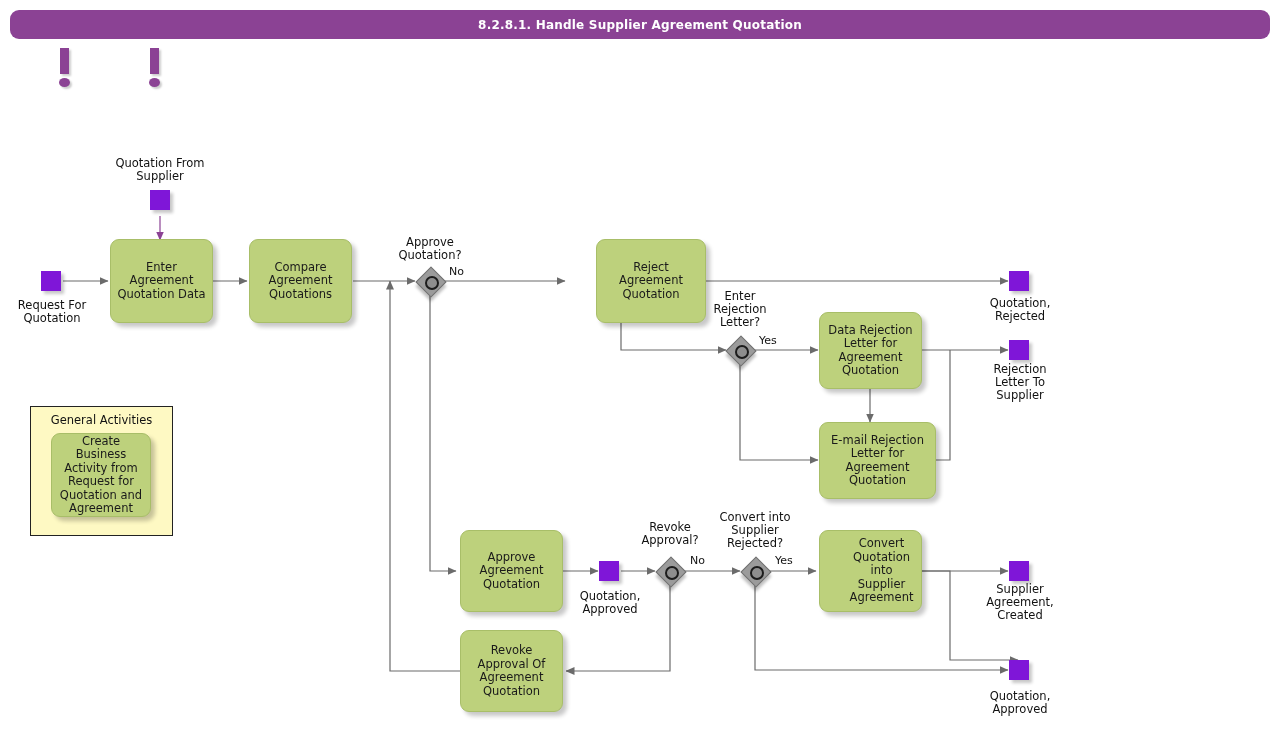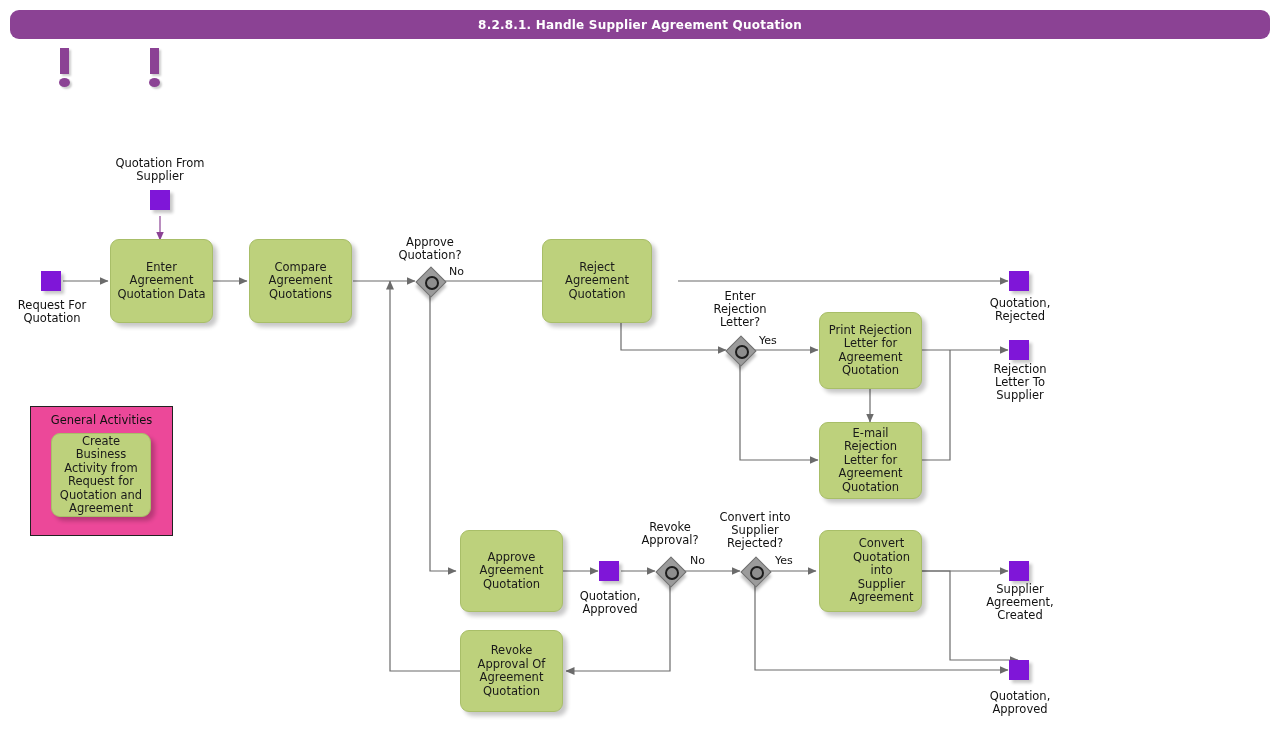--- a/index.html
+++ b/index.html
@@ -39,21 +39,21 @@
   .bang .bar{position:absolute;left:6px;top:0;width:9px;height:26px;background:#8B4294;
              box-shadow:2px 2px 2px rgba(0,0,0,.2);}
   .bang .dot{position:absolute;left:5px;top:30px;width:11px;height:9px;border-radius:50%;
              background:#8B4294;box-shadow:2px 2px 2px rgba(0,0,0,.2);}
 
   
   .lbl{position:absolute;font-size:11.5px;color:#111;text-align:center;line-height:13px;}
   .lbl.small{font-size:11px;}
 
   
-  .group{position:absolute;border:1px solid #222;background:#ec4899;}
+  .group{position:absolute;border:1px solid #222;background:#fef9c3;}
   .group-title{position:absolute;width:100%;text-align:center;font-size:11.5px;color:#111;}
 </style>
 </head>
 <body>
 
 <div class="titlebar">8.2.8.1. Handle Supplier Agreement Quotation</div>
 
 <div id="canvas">
 
   <svg id="wires" viewBox="0 0 1280 734">
@@ -156,30 +156,30 @@
 Approved</div>
 
   <div class="task" style="left:110px;top:239px;width:103px;height:84px;white-space:pre-line;">Enter
 Agreement
 Quotation Data</div>
 
   <div class="task" style="left:249px;top:239px;width:103px;height:84px;white-space:pre-line;">Compare
 Agreement
 Quotations</div>
 
-  <div class="task" style="left:542px;top:239px;width:110px;height:84px;white-space:pre-line;">Reject
-Agreement
-Quotation</div>
-
-  <div class="task" style="left:819px;top:312px;width:103px;height:77px;white-space:pre-line;">Print Rejection
+  <div class="task" style="left:596px;top:239px;width:110px;height:84px;white-space:pre-line;">Reject
+Agreement
+Quotation</div>
+
+  <div class="task" style="left:819px;top:312px;width:103px;height:77px;white-space:pre-line;">Data Rejection
 Letter for
 Agreement
 Quotation</div>
 
-  <div class="task" style="left:819px;top:422px;width:103px;height:77px;white-space:pre-line;">E-mail Rejection
+  <div class="task" style="left:819px;top:422px;width:117px;height:77px;white-space:pre-line;">E-mail Rejection
 Letter for
 Agreement
 Quotation</div>
 
   <div class="task" style="left:460px;top:530px;width:103px;height:82px;white-space:pre-line;">Approve
 Agreement
 Quotation</div>
 
   <div class="task" style="left:460px;top:630px;width:103px;height:82px;white-space:pre-line;">Revoke
 Approval Of

